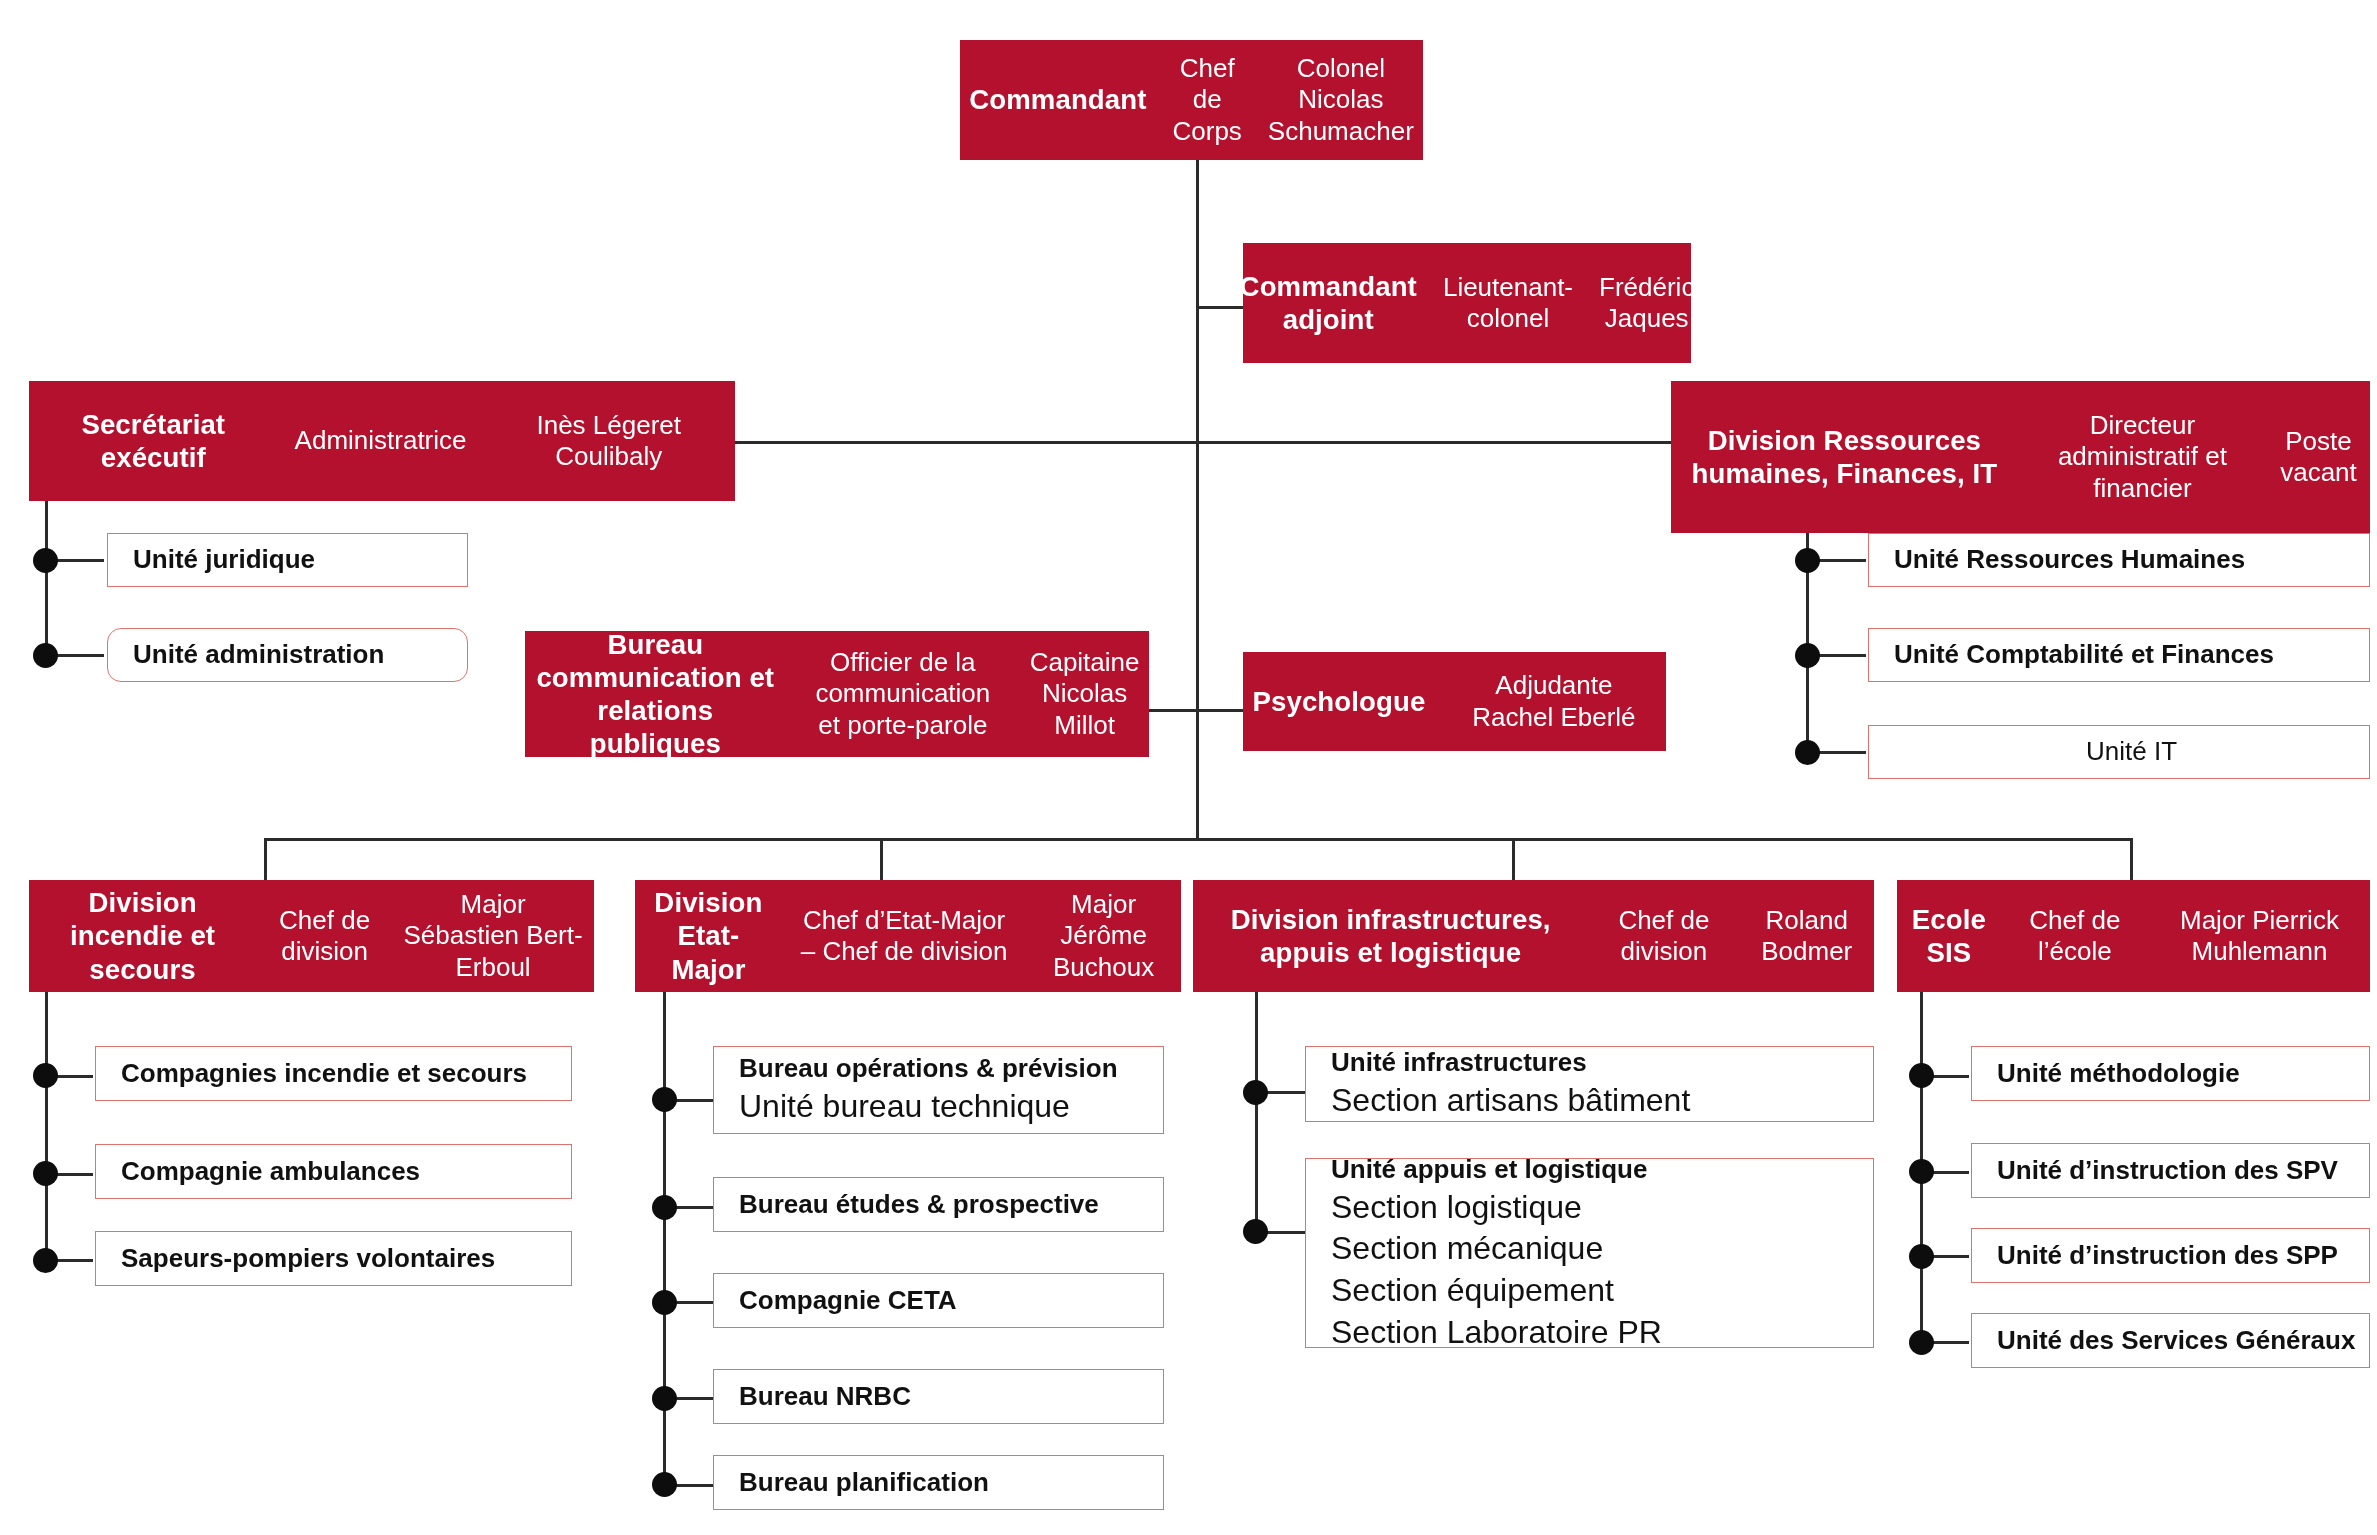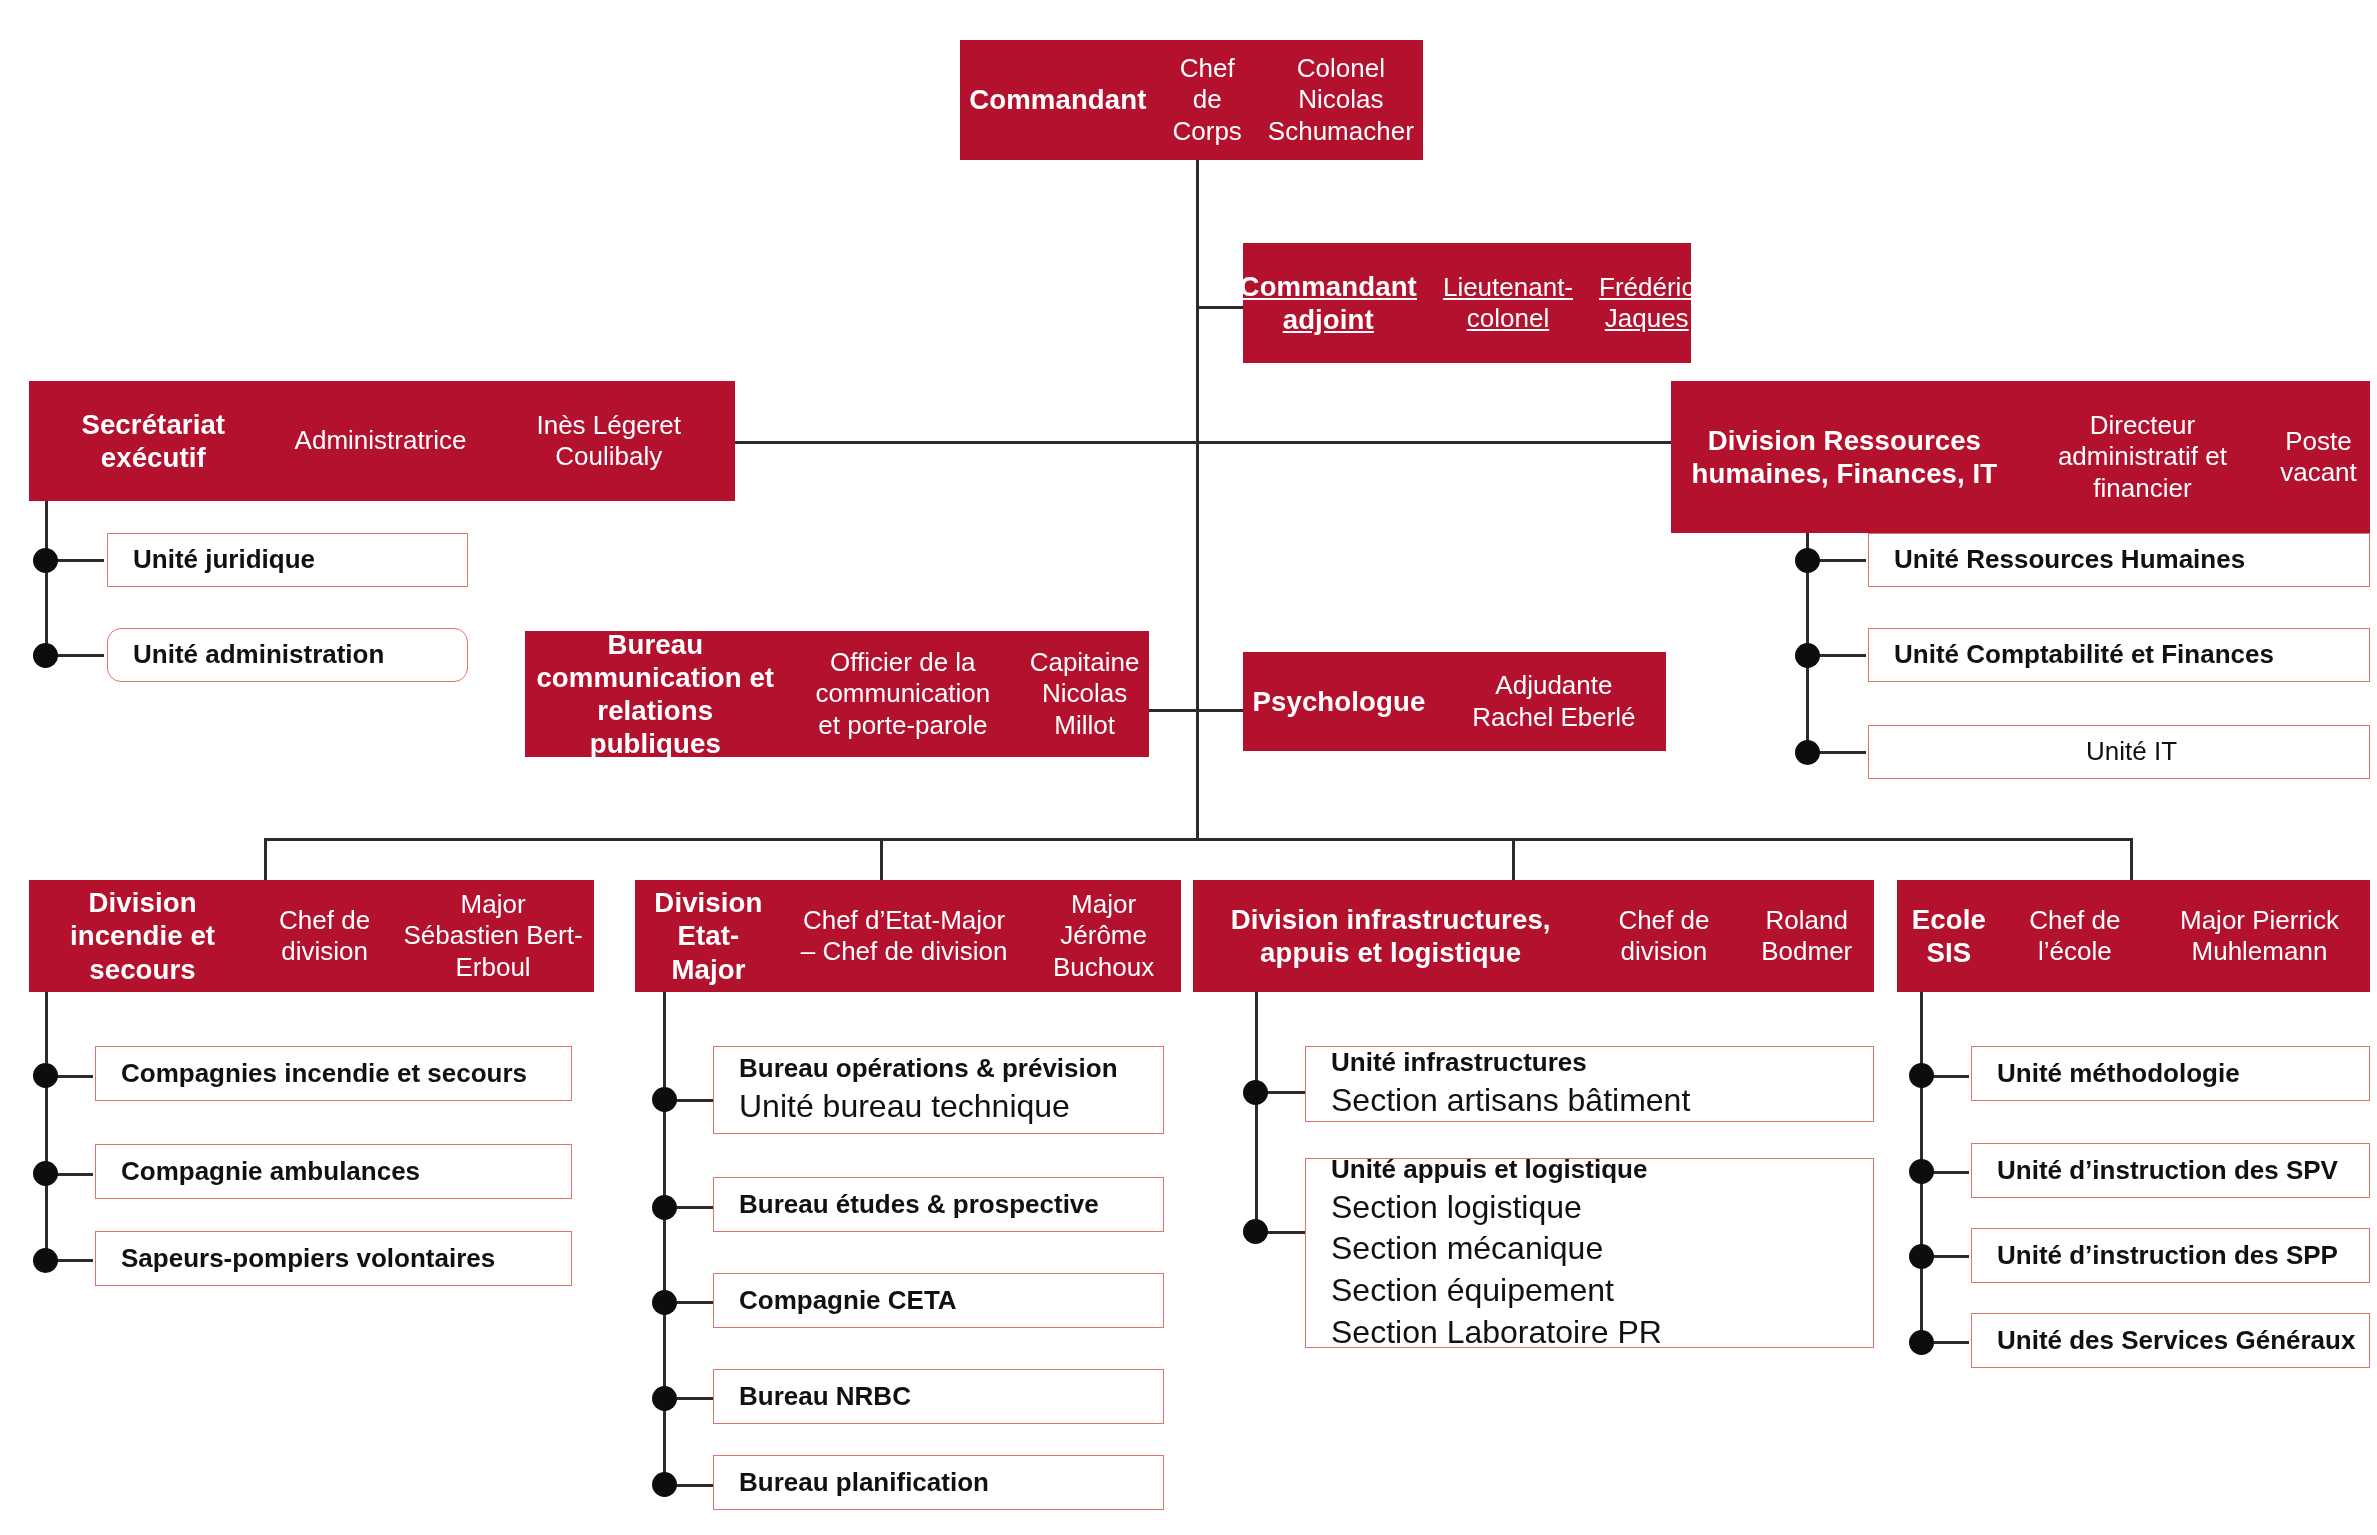--- a/index.html
+++ b/index.html
@@ -118,21 +118,21 @@
   <div class="dot" style="left:1909px;top:1159px;"></div>
   <div class="dot" style="left:1909px;top:1244px;"></div>
   <div class="dot" style="left:1909px;top:1330px;"></div>
 
   <div class="rbox" style="left:960px;top:40px;width:463px;height:120px;">
     <div class="t1">Commandant</div>
     <div class="t2">Chef de Corps</div>
     <div class="t3">Colonel Nicolas Schumacher</div>
   </div>
 
-  <div class="rbox" style="left:1243px;top:243px;width:448px;height:120px;text-decoration:underline;">
+  <div class="rbox" style="left:1243px;top:243px;width:448px;height:120px;">
     <div class="t1">Commandant adjoint</div>
     <div class="t2">Lieutenant-colonel</div>
     <div class="t3">Frédéric Jaques</div>
   </div>
 
   <div class="rbox" style="left:28.5px;top:381px;width:706px;height:120px;">
     <div class="t1">Secrétariat exécutif</div>
     <div class="t2">Administratrice</div>
     <div class="t3">Inès Légeret Coulibaly</div>
   </div>

